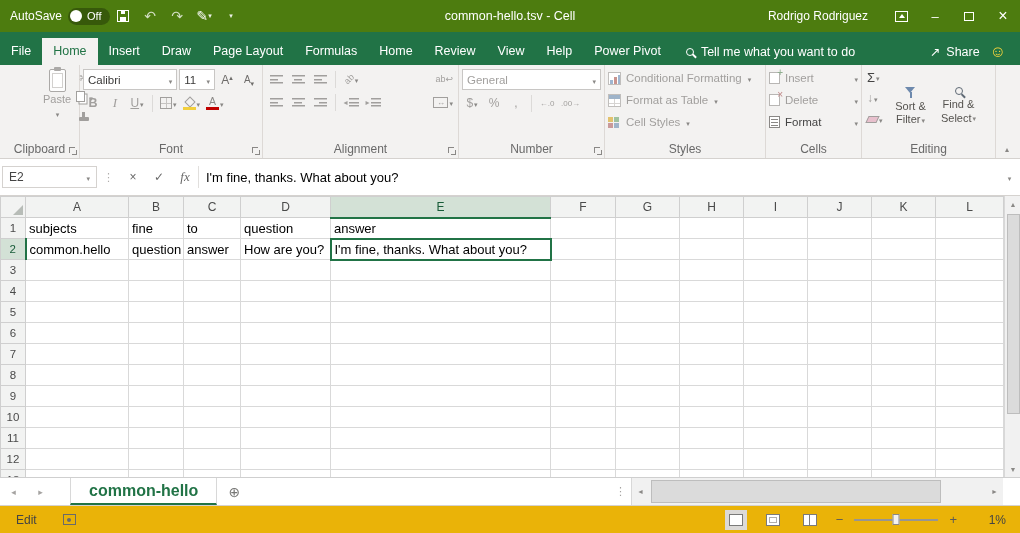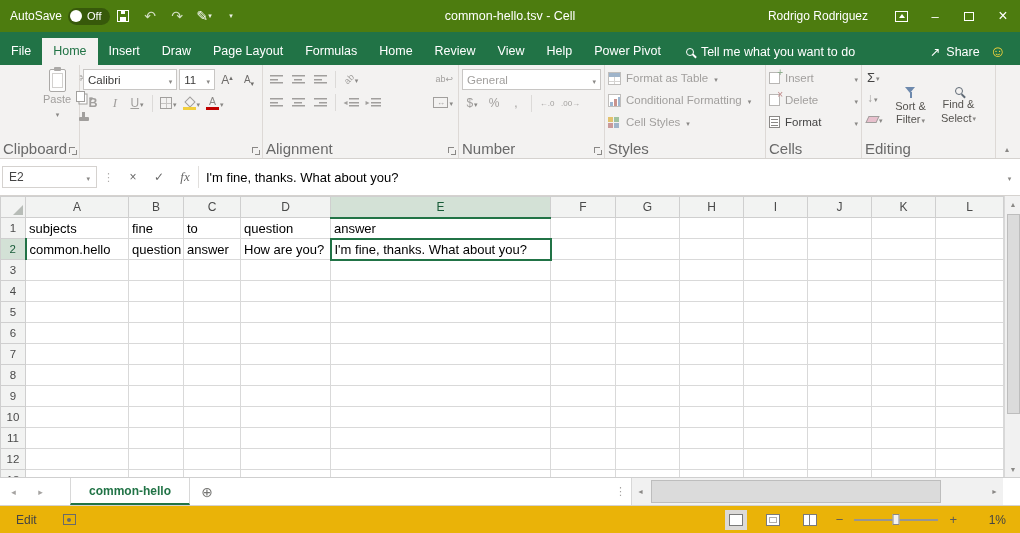--- a/index.html
+++ b/index.html
@@ -37,21 +37,21 @@
   .ic-mag::after{content:"";position:absolute;width:5px;height:1.5px;background:#5f6a75;transform:rotate(45deg);right:-4px;bottom:-2px;}
   .ic-mag.white{border-color:#fff;}
   .ic-mag.white::after{background:#fff;}
   .share{display:flex;align-items:center;gap:6px;height:27px;margin-left:auto;margin-right:10px;font-size:12.5px;}
   .smiley{color:#ffd83b;font-size:16px;margin-right:14px;line-height:27px;}
 
   
   .ribbon{flex:0 0 94px;background:#f3f2f1;border-bottom:1px solid #d5d2cf;display:flex;position:relative;}
   .rgroup{border-right:1px solid #ddd9d6;display:flex;flex-direction:column;padding:2px 3px 0;position:relative;flex:0 0 auto;}
   .rg-body{flex:1;}
-  .rg-label{height:16px;line-height:14px;text-align:left;font-size:15px;color:#696969;}
+  .rg-label{height:16px;line-height:14px;text-align:center;font-size:12px;color:#696969;}
   .launcher{position:absolute;right:1px;bottom:2px;width:11px;height:11px;}
   .launcher::before{content:"";position:absolute;left:2px;top:2px;width:5px;height:5px;border-left:1px solid #8a8886;border-top:1px solid #8a8886;}
   .launcher::after{content:"";position:absolute;right:1px;bottom:1px;width:4px;height:4px;border-right:1px solid #8a8886;border-bottom:1px solid #8a8886;}
   .rrow{display:flex;align-items:center;gap:2px;margin-top:3px;}
   .rrow:first-child{margin-top:2px;}
   .mini-btn{min-width:20px;height:20px;padding:0 2px;}
   .vsep{width:1px;height:17px;background:#dcdad8;margin:0 3px;}
   .dd::after{content:"\25BE";font-size:7px;color:#8a8886;display:inline-block;margin-left:1px;}
   .gi{font-size:12px;color:#6e6c6a;line-height:1;}
   .dis{color:#a19f9d;}
@@ -162,21 +162,21 @@
   .corner{position:relative;}
   .corner::after{content:"";position:absolute;right:2px;bottom:2px;border-left:10px solid transparent;border-bottom:10px solid #b7bcb7;}
   .vscroll{width:17px;background:#f1f1f1;border-left:1px solid #d8d8d8;display:flex;flex-direction:column;align-items:center;}
   .vs-btn{height:16px;width:17px;font-size:7px;color:#8a8886;display:flex;align-items:center;justify-content:center;}
   .vs-btn.bottom{margin-top:auto;}
   .vs-thumb{width:13px;height:200px;background:#dbdbdb;border:1px solid #bdbdbd;margin-top:2px;}
 
   
   .sheetbar{flex:0 0 28px;background:#fff;border-top:1px solid #cfcfcf;display:flex;align-items:stretch;font-size:12px;}
   .sb-nav{width:27px;display:flex;align-items:center;justify-content:center;color:#a5a3a1;font-size:9px;}
-  .sheet-tab{padding:0 18px;display:flex;align-items:center;background:#fff;border-right:1px solid #d8d8d8;border-left:1px solid #d8d8d8;border-bottom:2px solid #217346;color:#217346;font-weight:bold;font-size:12px;margin-left:16px;}
+  .sheet-tab{padding:0 18px;display:flex;align-items:center;background:#fff;border-right:1px solid #d8d8d8;border-left:1px solid #d8d8d8;border-bottom:2px solid #217346;color:#217346;font-weight:bold;font-size:16px;margin-left:16px;}
   .add-sheet{width:34px;color:#767674;font-size:14px;}
   .hs-handle{display:flex;align-items:center;color:#a5a3a1;font-size:11px;padding:0 5px;}
   .hscroll{width:372px;background:#f1f1f1;border-left:1px solid #d8d8d8;display:flex;align-items:center;}
   .hs-btn{width:17px;text-align:center;font-size:7px;color:#8a8886;}
   .hs-track{flex:1;height:100%;position:relative;}
   .hs-thumb{position:absolute;left:2px;top:2px;bottom:2px;width:86%;background:#dbdbdb;border:1px solid #bdbdbd;}
   .corner-pad{width:17px;}
   .flexspacer{flex:1;}
 
   
@@ -329,20 +329,21 @@
           <button class="mini-btn">
               <span class="ic-fill"></span>
               <span class="dd"></span>
             </button>
           <button class="mini-btn">
               <span class="ic-fontcolor"></span>
               <span class="dd"></span>
             </button>
         </div>
       </div>
+      <div class="rg-label">Font</div>
       <span class="launcher"></span>
     </div>
 
     <div class="rgroup" style="width:196px">
       <div class="rg-body">
         <div class="rrow">
           <button class="mini-btn">
               <span class="bars"></span>
             </button>
           <button class="mini-btn">
@@ -417,27 +418,27 @@
             </button>
         </div>
       </div>
       <div class="rg-label">Number</div>
       <span class="launcher"></span>
     </div>
 
     <div class="rgroup" style="width:161px">
       <div class="rg-body">
         <button class="style-row">
+          <span class="ic-cf"></span>
+          <span>Conditional Formatting</span>
+          <span class="dd"></span>
+        </button>
+        <button class="style-row">
           <span class="ic-table"></span>
           <span>Format as Table</span>
-          <span class="dd"></span>
-        </button>
-        <button class="style-row">
-          <span class="ic-cf"></span>
-          <span>Conditional Formatting</span>
           <span class="dd"></span>
         </button>
         <button class="style-row">
           <span class="ic-cellstyles"></span>
           <span>Cell Styles</span>
           <span class="dd"></span>
         </button>
       </div>
       <div class="rg-label">Styles</div>
     </div>

